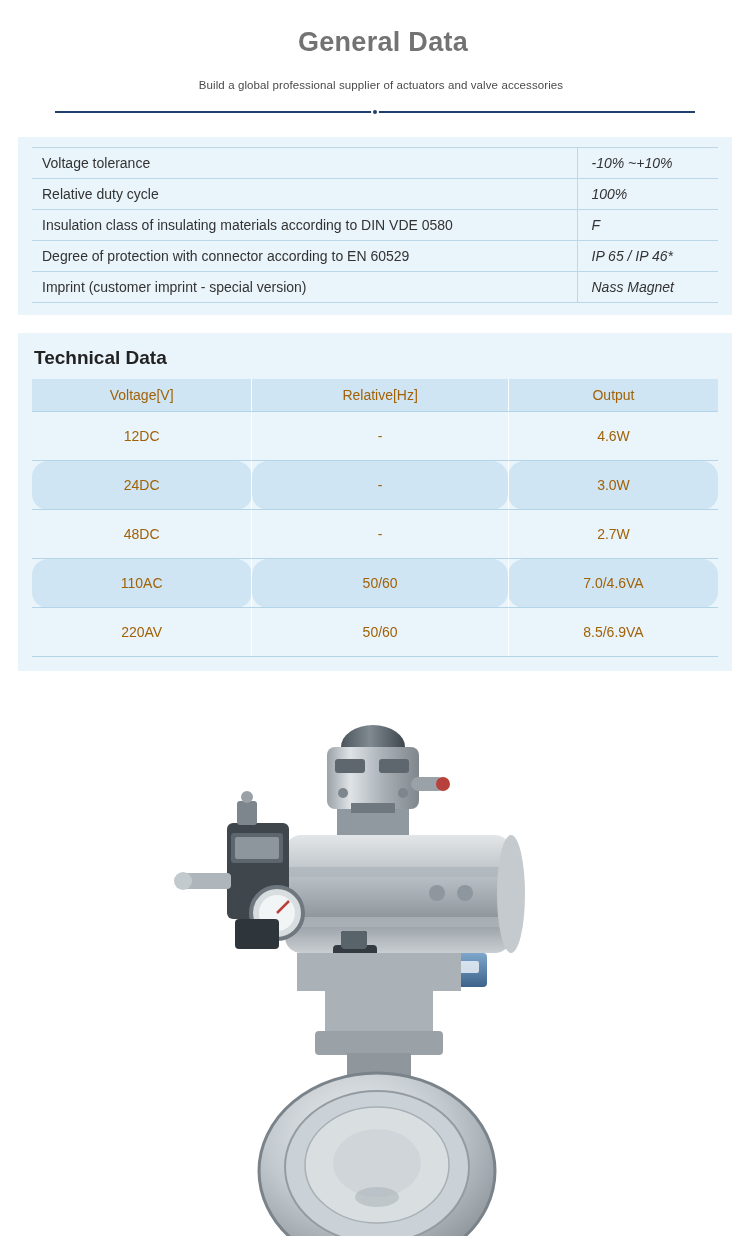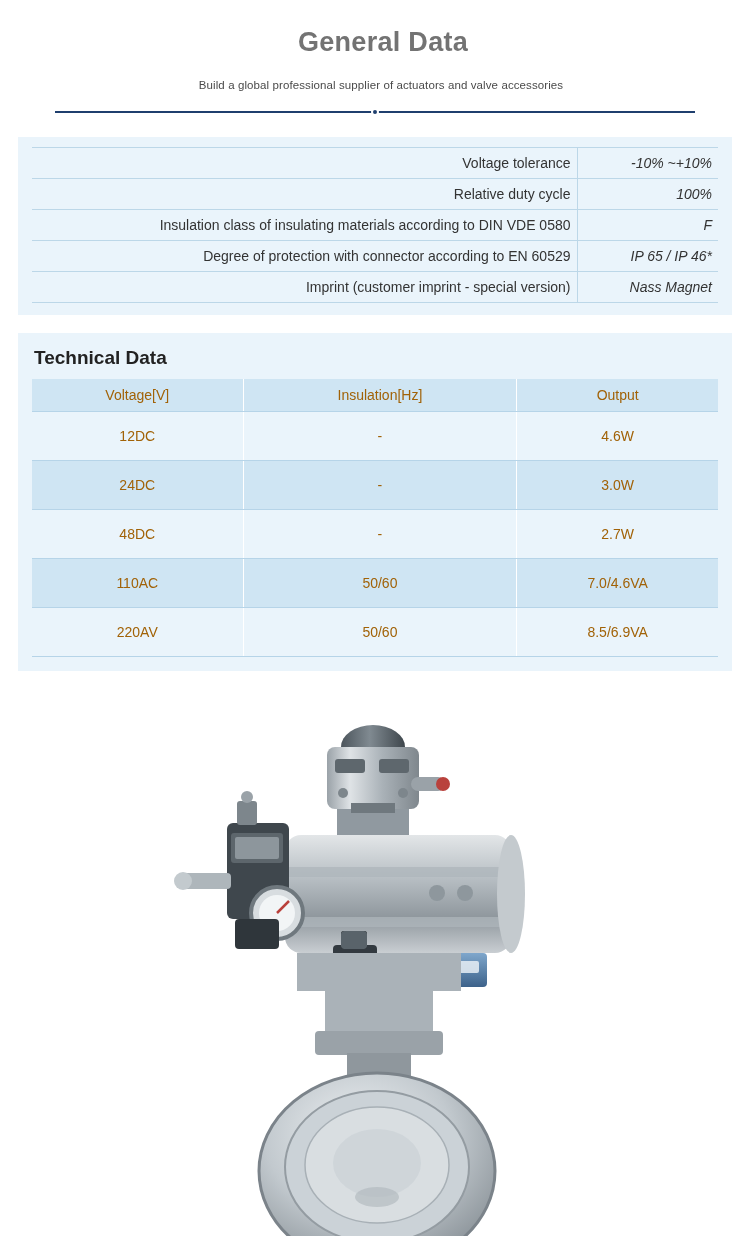--- a/index.html
+++ b/index.html
@@ -80,21 +80,20 @@
     font-family: "Liberation Sans", sans-serif;
   }
 
   
   .panel {
     position: relative;
     z-index: 2;
     background: #eaf4fb;
     margin: 18px 18px 0 18px;
     padding: 10px 14px 12px 14px;
-    text-align: right;
   }
   table.gd {
     width: 100%;
     border-collapse: collapse;
     font-size: 14px;
     color: #333;
   }
   table.gd td {
     padding: 7px 6px 7px 10px;
     border-bottom: 1px solid #bcd7e8;
@@ -138,21 +137,21 @@
     border-bottom: 1px solid #b6d4e8;
     border-right: 1px solid #ffffff;
   }
   table.td th:last-child { border-right: none; }
   table.td td {
     padding: 16px 4px;
     border-bottom: 1px solid #b6d4e8;
     border-right: 1px solid #ffffff;
   }
   table.td td:last-child { border-right: none; }
-  table.td tr.alt td { background: #cfe5f3; }
+  table.td tr.alt td { background: #cfe5f3; border-radius: 16px; }
   table.td tr:last-child td { border-bottom: 1px solid #b6d4e8; }
 
   
   .product {
     position: relative;
     z-index: 2;
     width: 750px;
     height: 620px;
     margin-top: 14px;
     background: #ffffff;
@@ -199,21 +198,21 @@
     </tbody>
   </table>
 </div>
 
 <div class="tech-wrap">
   <div class="tech-title">Technical Data</div>
   <table class="td">
     <thead>
       <tr>
         <th>Voltage[V]</th>
-        <th>Insulation[Hz]</th>
+        <th>Relative[Hz]</th>
         <th>Output</th>
       </tr>
     </thead>
     <tbody>
       <tr>
         <td>12DC</td>
         <td>-</td>
         <td>4.6W</td>
       </tr>
       <tr class="alt">

